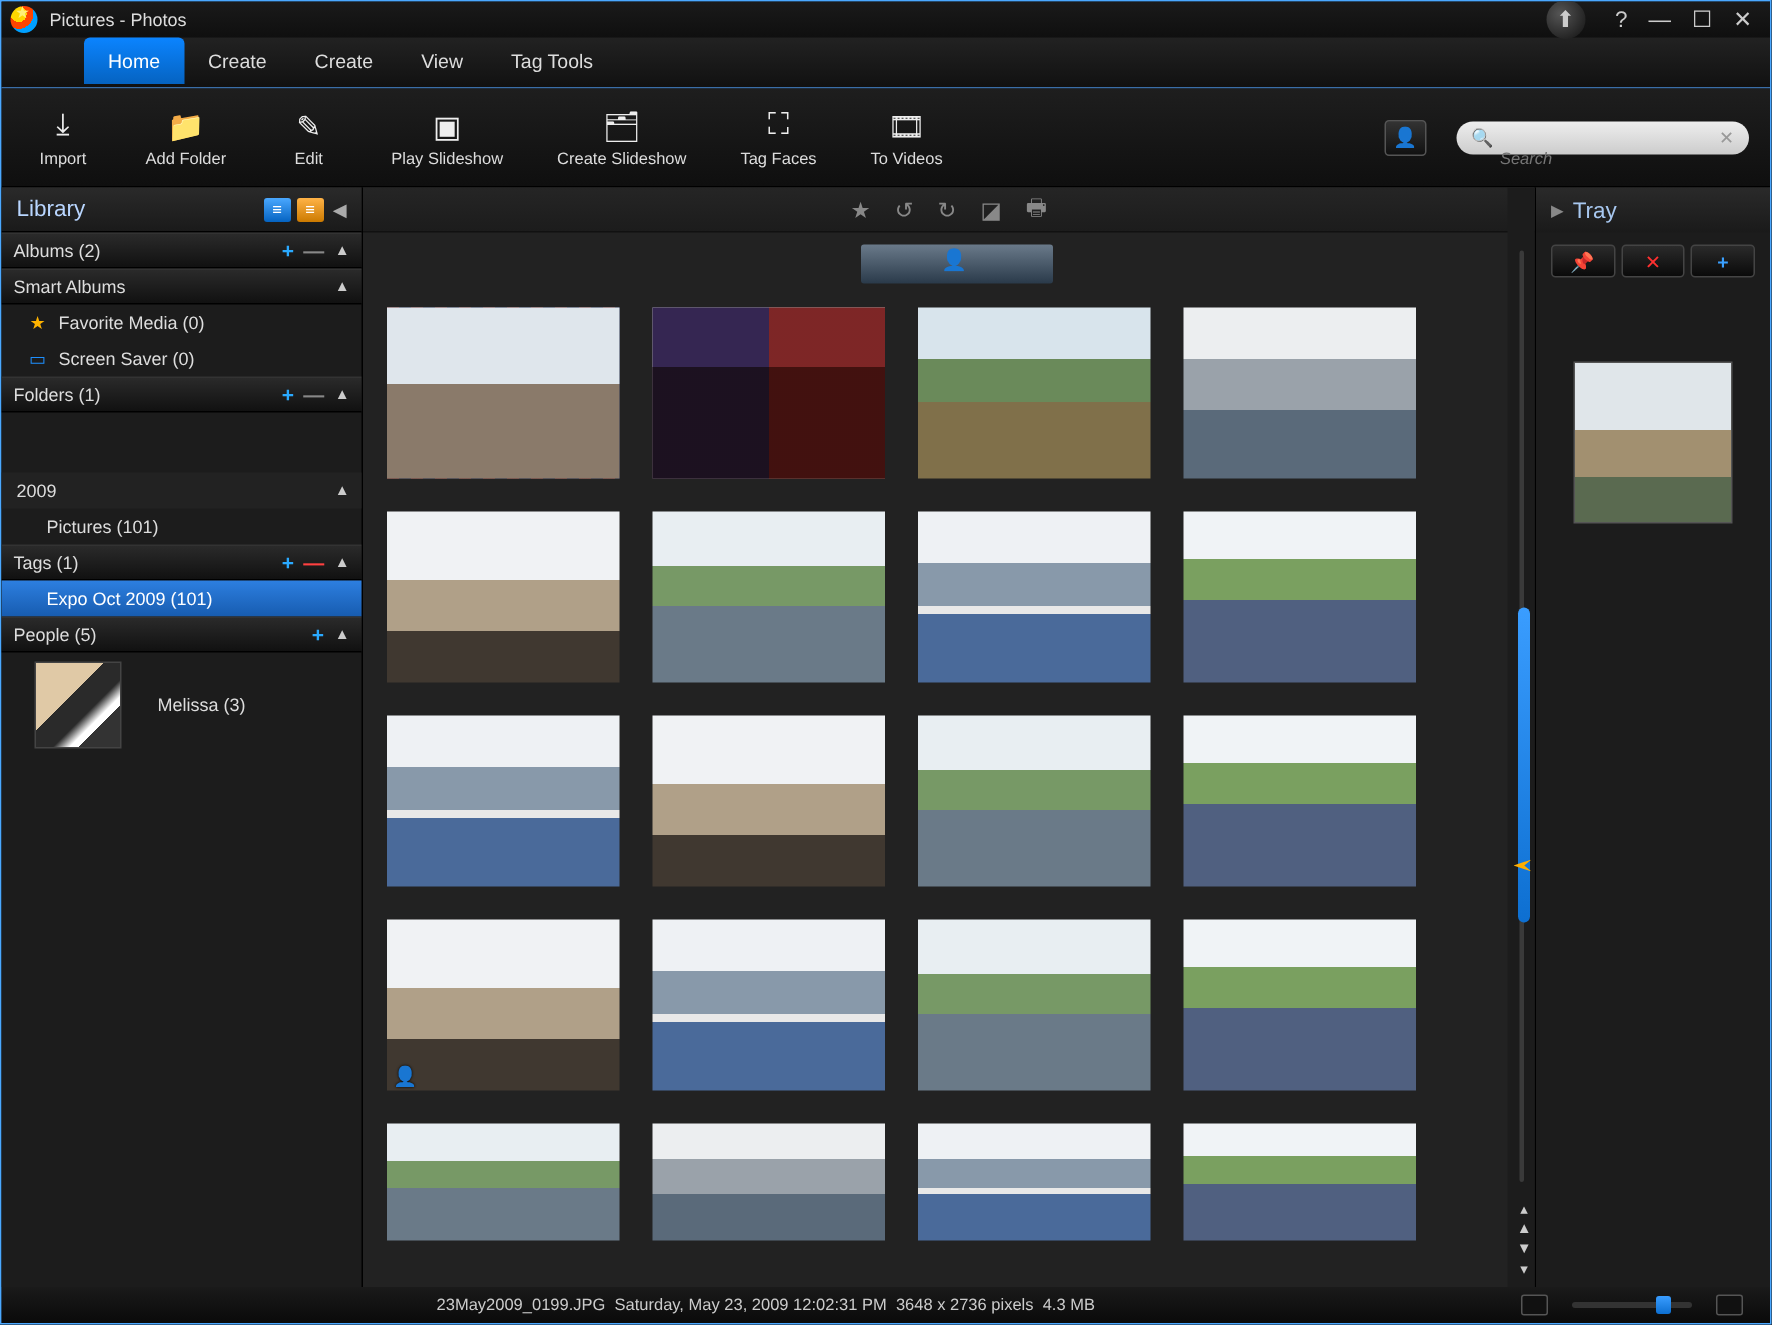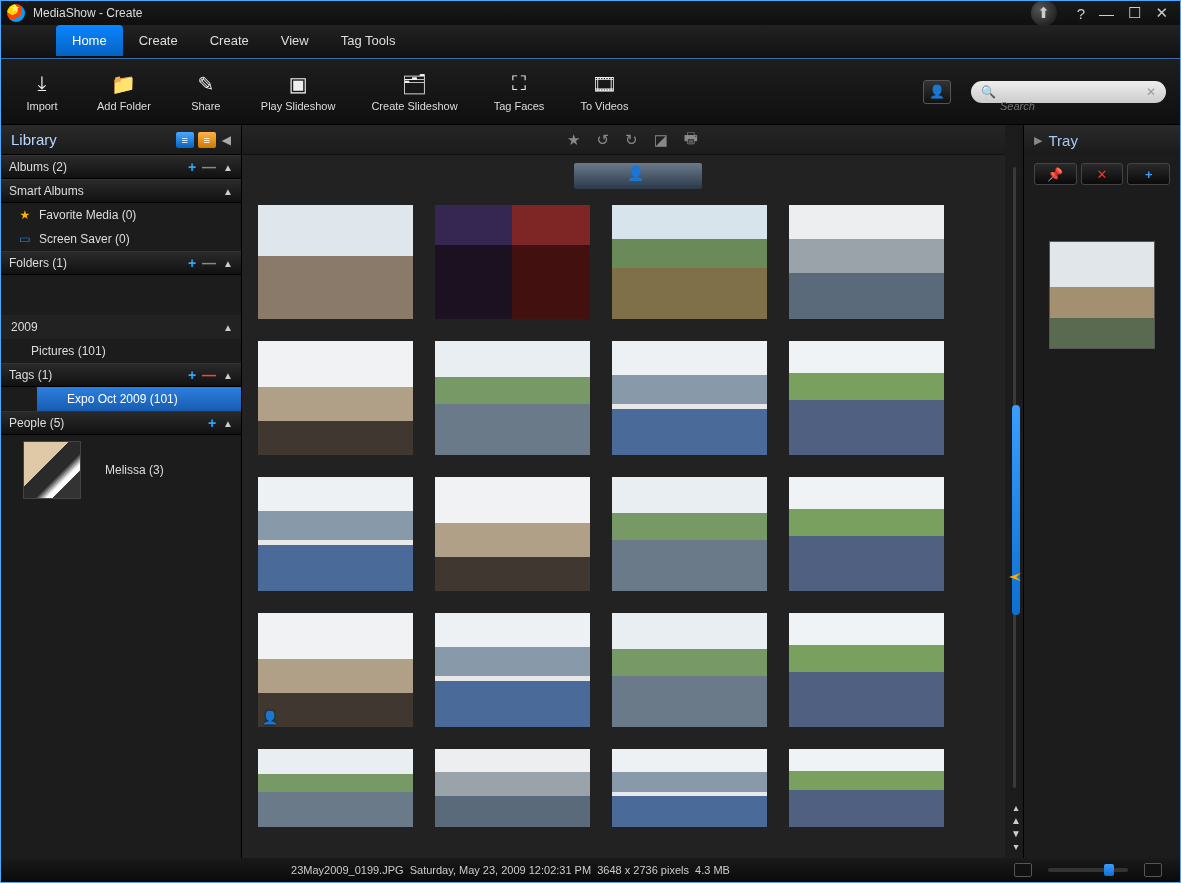--- a/index.html
+++ b/index.html
@@ -41,21 +41,21 @@
 .section-h .minus.red{ color:#ff4040; }
 .section-h .arr{ color:#ccc; font-size:10px; margin-left:4px; }
 
 .tree-row { height:24px; color:#ddd; font-size:12px; display:flex; align-items:center; padding:0 8px 0 16px; cursor:pointer;}
 .tree-row .ic { width:16px; text-align:center; margin-right:6px; font-size:12px;}
 .tree-row.sub { padding-left: 30px; background:#1e1e1e;}
 .tree-row.sub2 { padding-left: 30px; }
 .tree-row .arr{ margin-left:auto; color:#ccc; font-size:10px;}
 .star-ic { color:#ffb300; }
 .screen-ic { color:#1e90ff; }
-.tree-row.selected { background: linear-gradient(#2d7fe0,#175cb0); color:#fff;margin-left:36px; }
+.tree-row.selected { background: linear-gradient(#2d7fe0,#175cb0); color:#fff; }
 .tree-row.folder-year { background:#222; padding-left:10px;margin-top:40px;}
 
 .people-row { display:flex; align-items:center; padding:6px 10px 6px 22px; color:#ddd; font-size:12px; gap:24px; cursor:pointer;}
 .face-thumb { width:58px; height:58px; background:linear-gradient(135deg,#e0c9a6 0 40%,#2a2a2a 40% 60%,#fff 70% 75%, #333 75%); border:1px solid #444;}
 
 .main-pane { flex:1; background:#222; display:flex; flex-direction:column; position:relative; }
 .thumb-toolbar { height:30px; display:flex; align-items:center; justify-content:center; gap:16px; color:#888; font-size:15px; background:linear-gradient(#252525,#1c1c1c); border-bottom:1px solid #111;}
 .thumb-area { flex:1; overflow:hidden; position:relative; padding:8px 6px 0 16px; }
 .top-partial { height:34px; display:flex; justify-content:center; margin-bottom:8px;}
 .top-partial .chip { width:128px; height:26px; background:linear-gradient(#6a7a8a,#2a3a4a); border-radius:2px; position:relative;}
@@ -96,21 +96,21 @@
 .statusbar .sspacer{flex:1;}
 .sb-ic{ width:18px; height:14px; background:#111; border:1px solid #555; border-radius:2px; margin:0 6px; display:inline-block;}
 .sb-slider { width:80px; height:4px; background:#333; border-radius:2px; margin:0 10px; position:relative;}
 .sb-slider:after{content:""; position:absolute; right:14px; top:-4px; width:10px; height:12px; background:linear-gradient(#3a9dff,#0d6fd1); border-radius:2px;}
 </style>
 </head>
 <body>
 
 <div class="titlebar">
   <div class="logo-icon"></div>
-  <span>MediaShow - Create</span>
+  <span>Pictures - Photos</span>
   <div class="win-controls">
     <div class="upload-circle">⬆</div>
     <span>?</span>
     <span>—</span>
     <span>☐</span>
     <span>✕</span>
   </div>
 </div>
 
 <div class="menubar">
@@ -125,21 +125,21 @@
   <div class="tool-btn">
       <div class="ticon">⤓</div>
       <span>Import</span>
     </div>
   <div class="tool-btn">
       <div class="ticon">📁</div>
       <span>Add Folder</span>
     </div>
   <div class="tool-btn">
       <div class="ticon">✎</div>
-      <span>Share</span>
+      <span>Edit</span>
     </div>
   <div class="tool-btn">
       <div class="ticon">▣</div>
       <span>Play Slideshow</span>
     </div>
   <div class="tool-btn">
       <div class="ticon">🗂</div>
       <span>Create Slideshow</span>
     </div>
   <div class="tool-btn">

